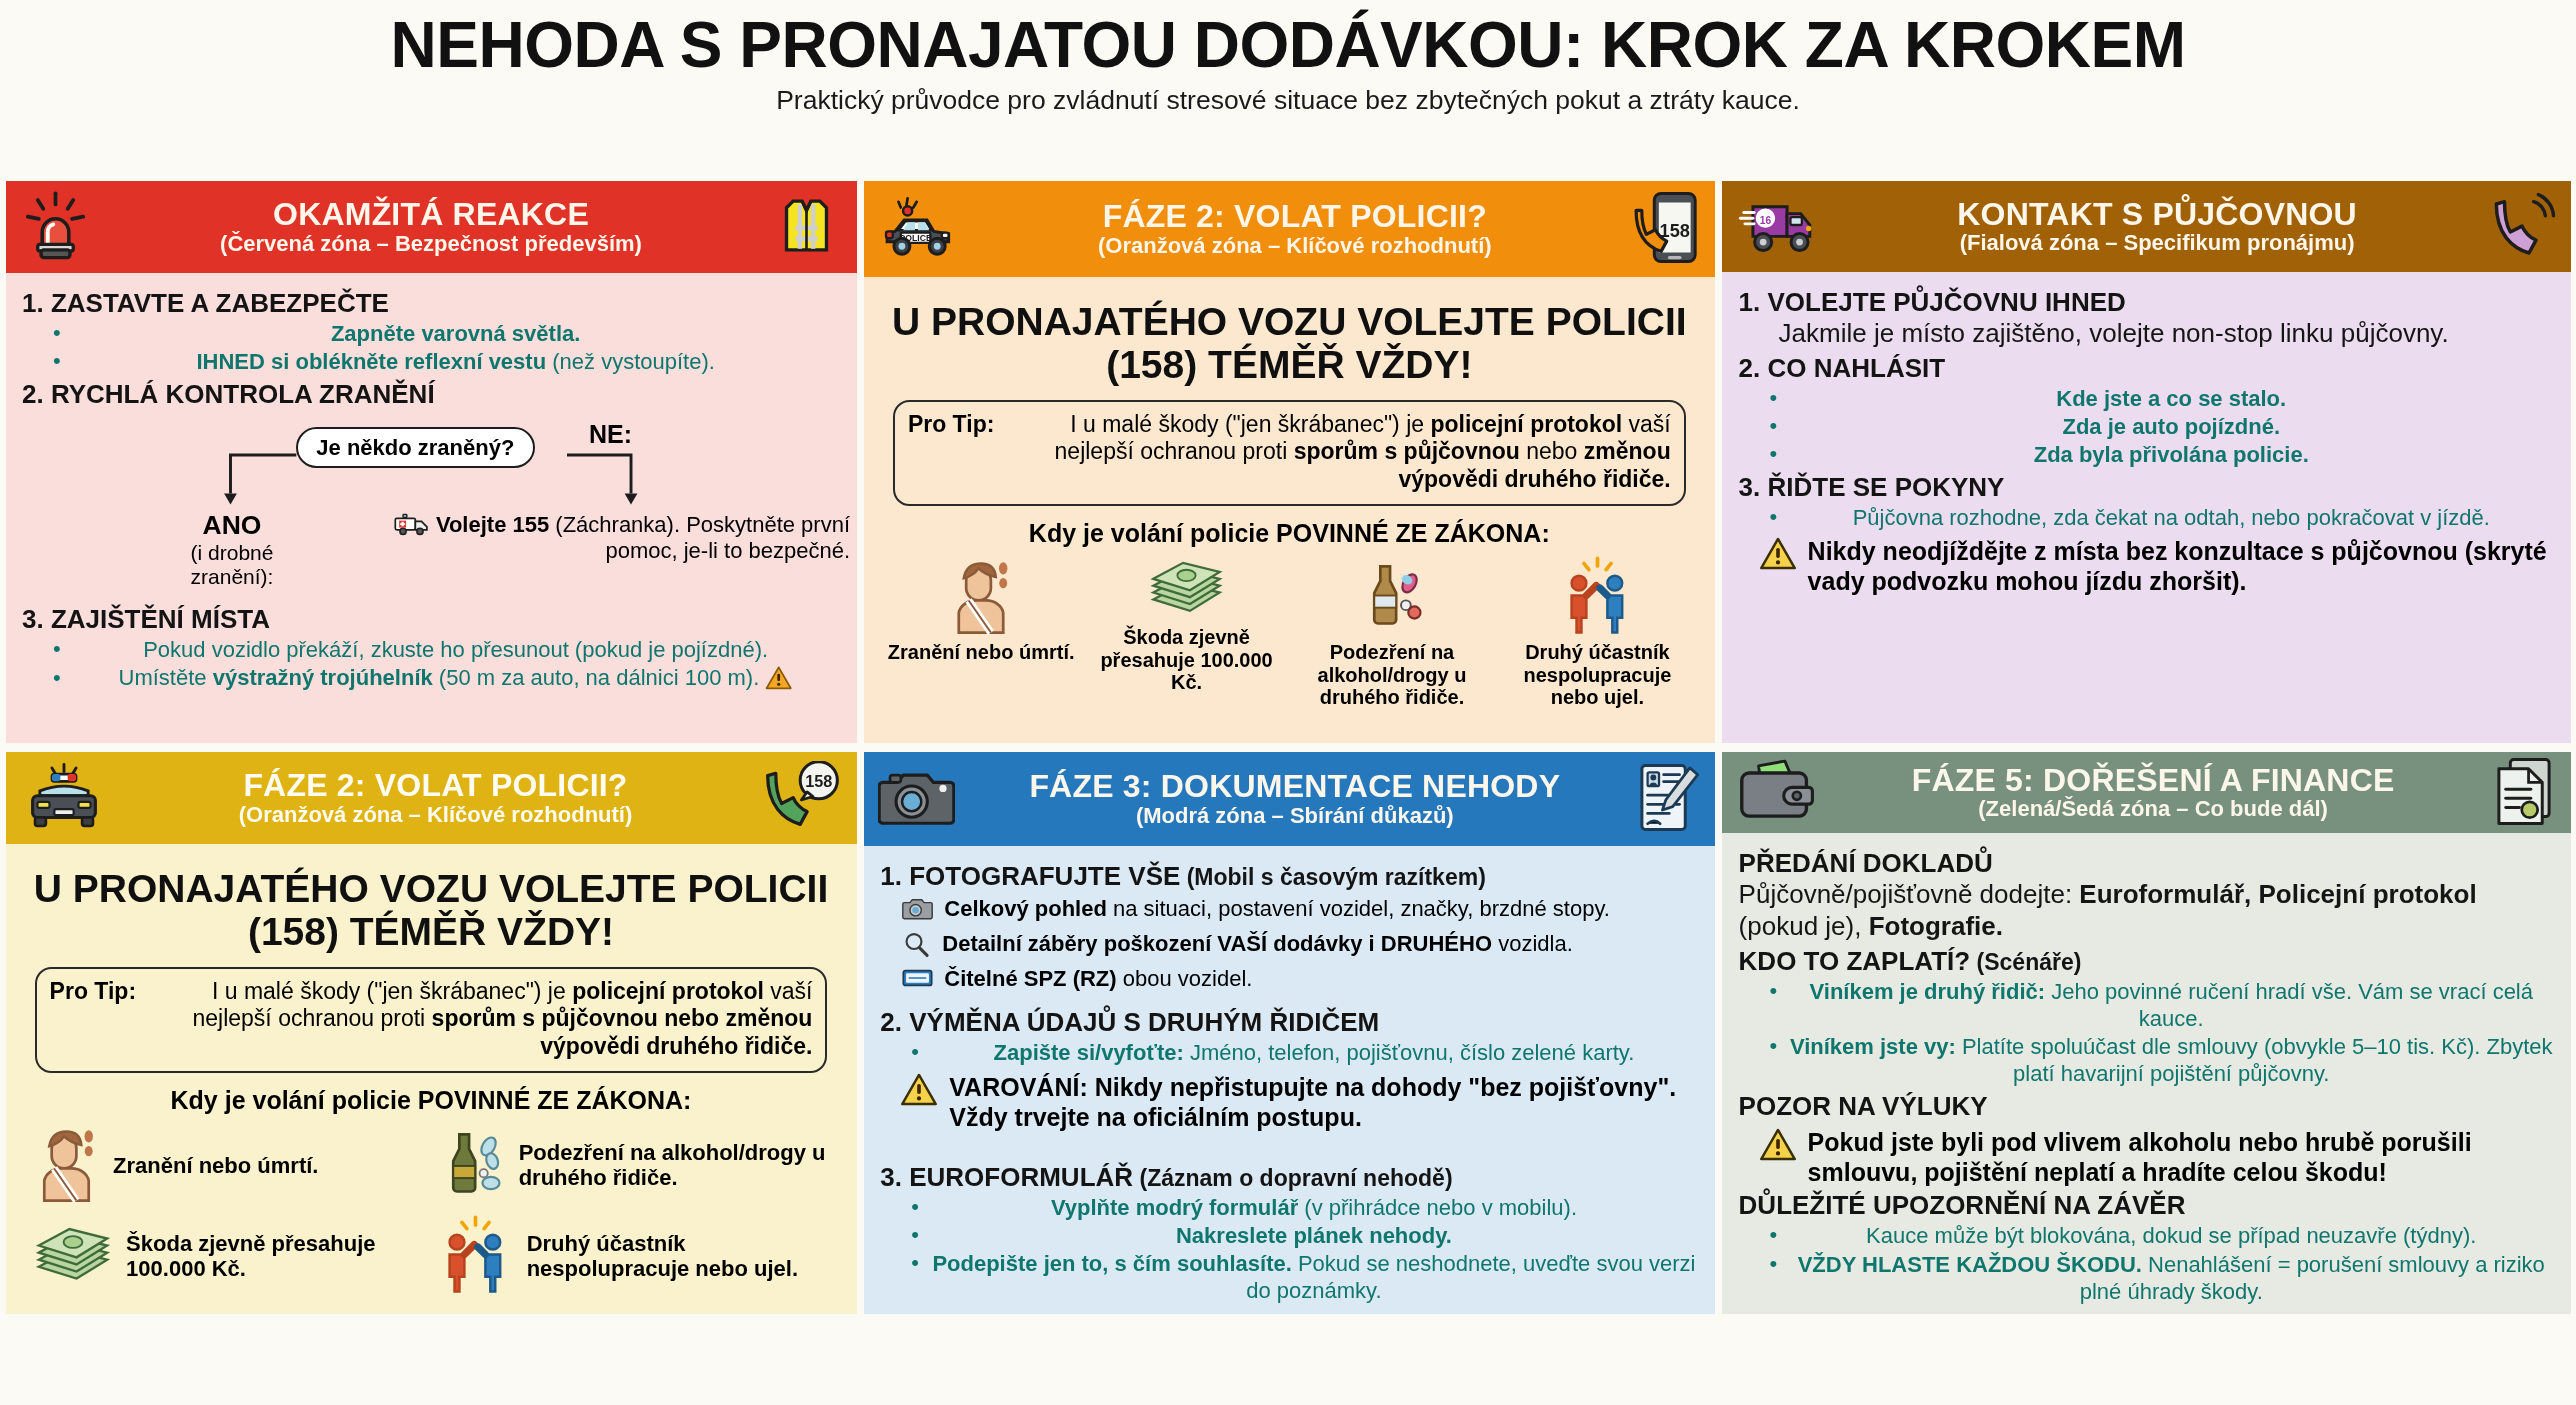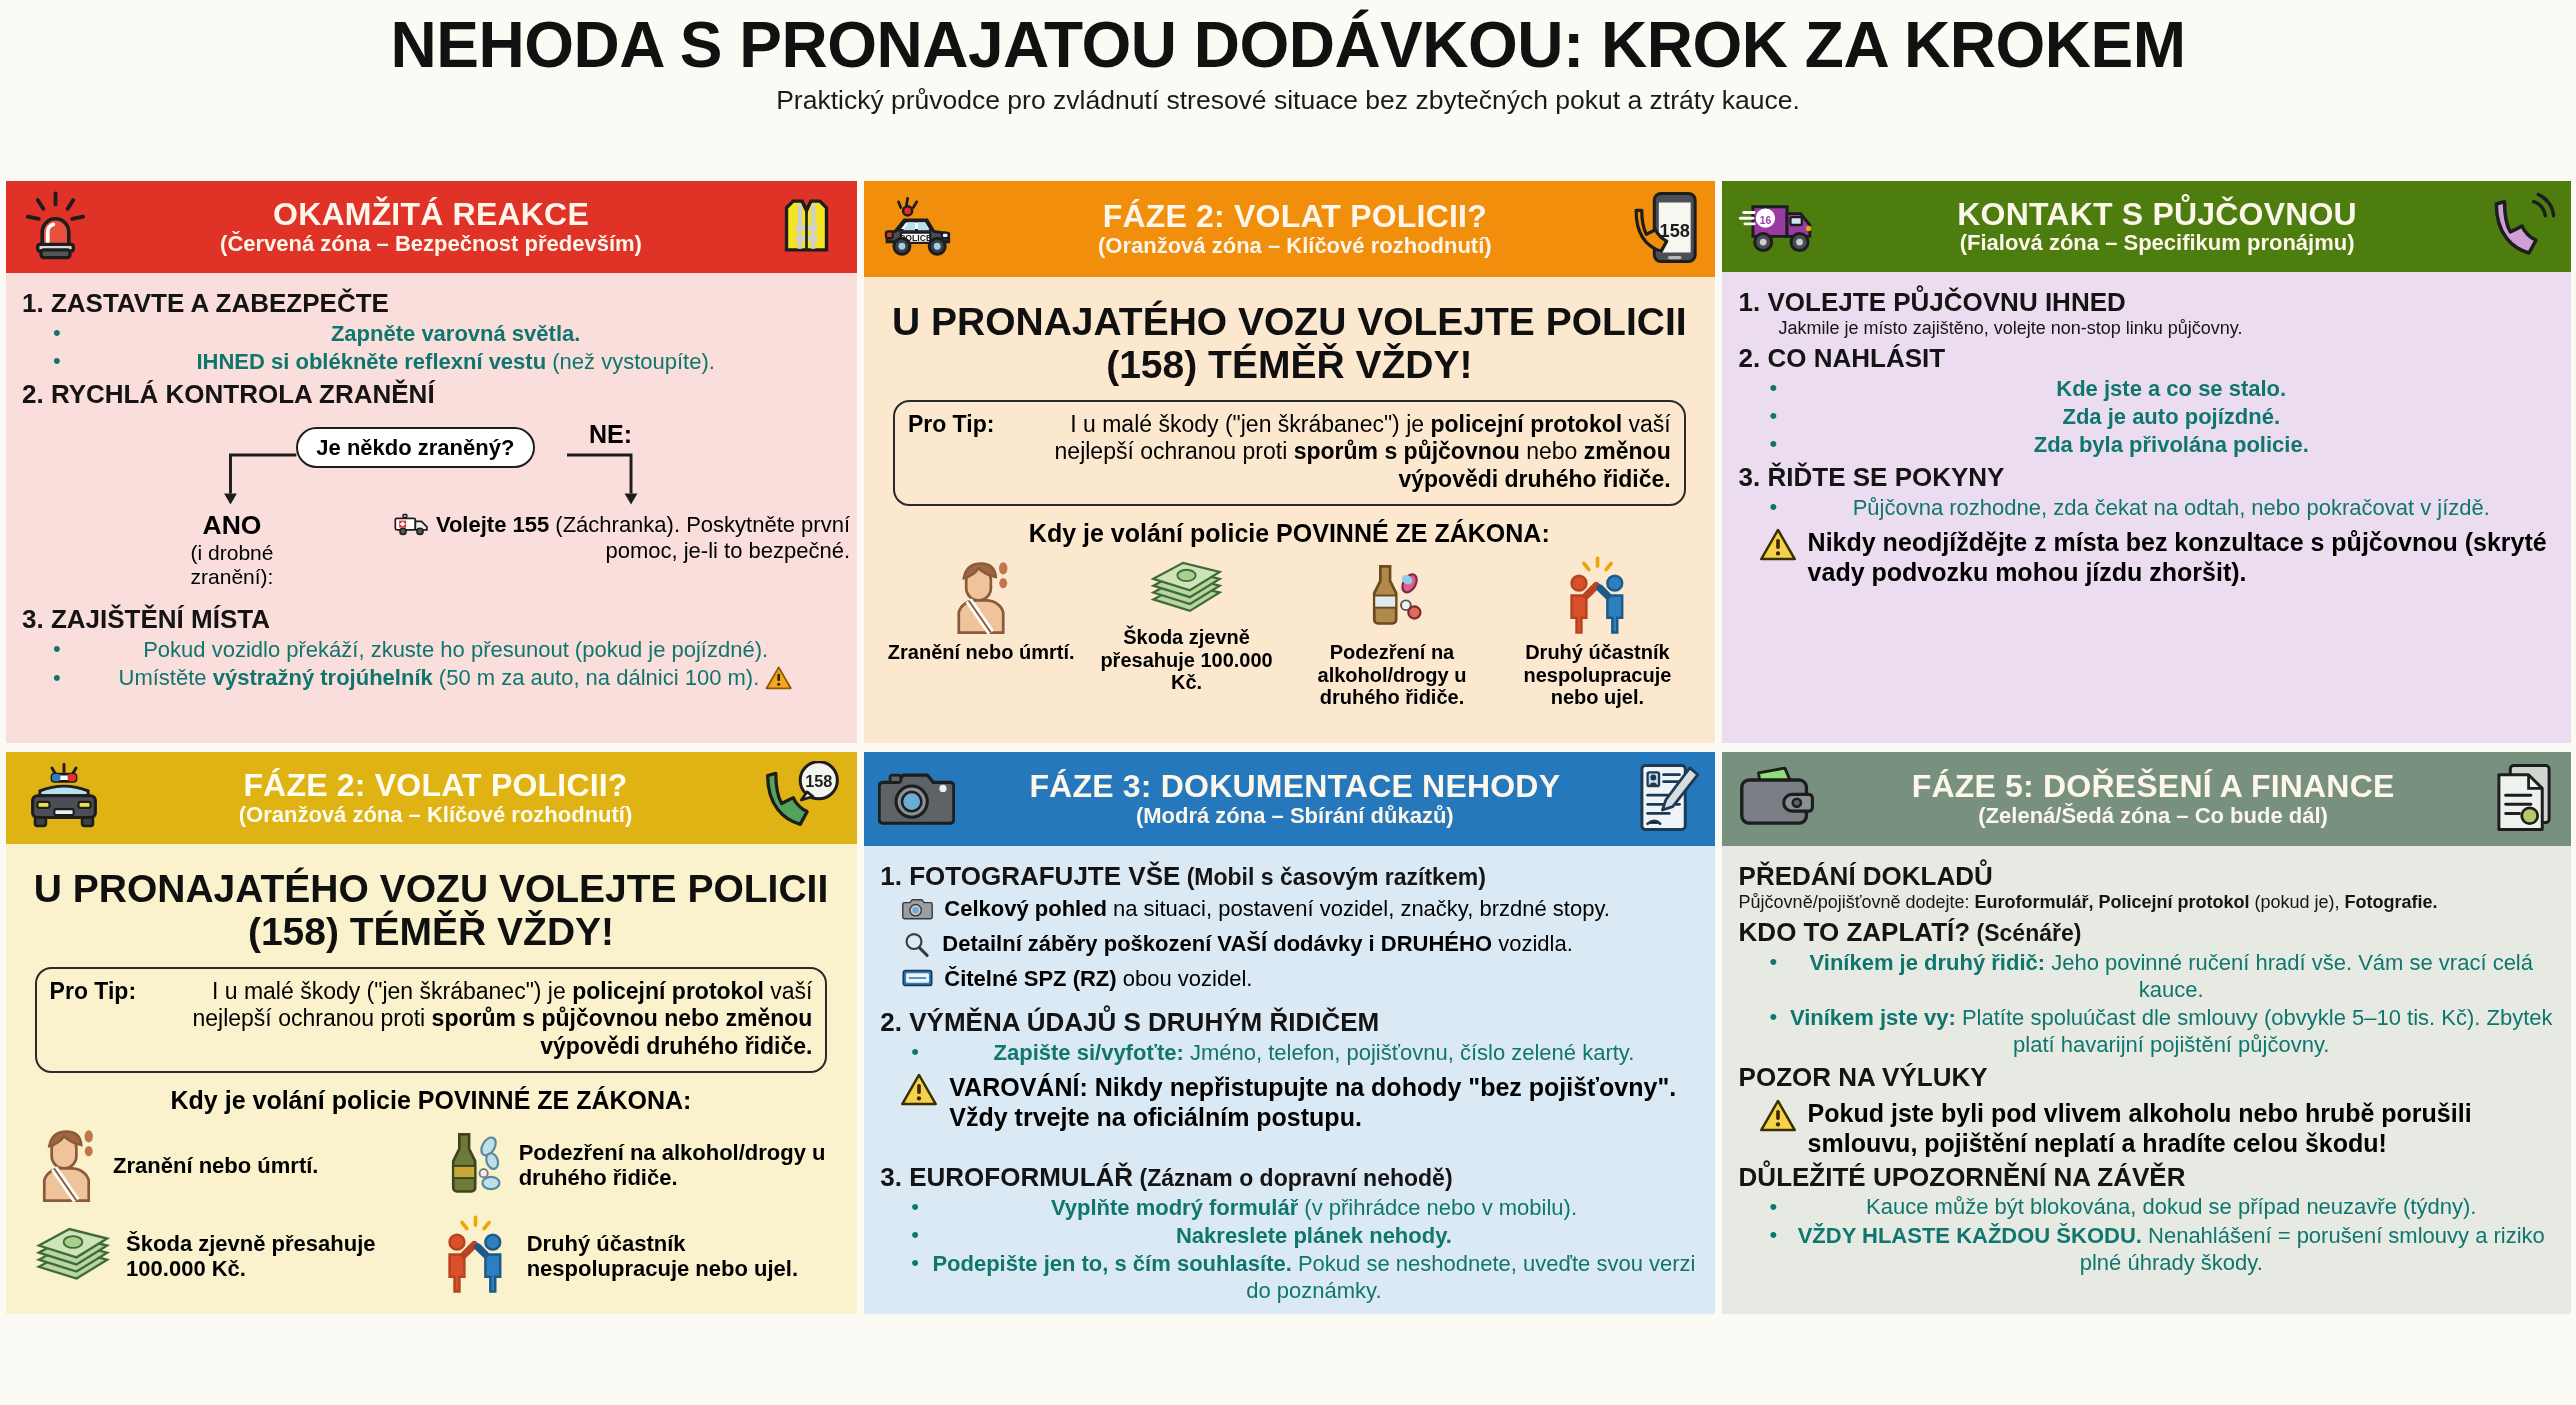--- a/index.html
+++ b/index.html
@@ -44,41 +44,41 @@
   .pbar .psub {
     font-size: 22px; font-weight: bold; color: #fdf6ea; line-height: 1.1;
   }
   .pbody { flex: 1; padding: 11px 16.5px 9.1px 16.5px; }
 
   
   .p-red .pbar { background: #e03227; }
   .p-red { background: #f9dedc; }
   .p-orange .pbar { background: #f18e0c; }
   .p-orange { background: #fbe8cf; }
-  .p-purple .pbar { background: #4d7c0f; }
+  .p-purple .pbar { background: #a16207; }
   .p-purple { background: #ecdcf0; }
   .p-yellow .pbar { background: #e0b314; }
   .p-yellow { background: #faf2cc; }
   .p-blue .pbar { background: #2678bd; }
   .p-blue { background: #dbe9f4; }
   .p-green .pbar { background: #78917f; }
   .p-green { background: #e6eae3; }
   .p-yellow .pbar .ptitle, .p-yellow .pbar .psub { color: #fffdf2; }
 
   
   .step-h { font-size: 26px; font-weight: bold; color: #141414; margin-top: 4.6px; line-height: 1.12; }
   ul.bul { list-style: none; margin: 1.8px 0 0 31px; }
   ul.bul > li {
     font-size: 22px; color: #0f766e; line-height: 1.24; margin-top: 0.9px;
     position: relative; padding-left: 18.3px; text-align: center;
   }
   ul.bul > li::before {
     content: "•"; position: absolute; left: 0; top: -0.9px; font-size: 22px;
   }
-  .plain { font-size: 18px; line-height: 1.24; color: #151515; }
+  .plain { font-size: 26px; line-height: 1.24; color: #151515; }
   .ind { margin-left: 40px; }
   b { font-weight: bold; }
 
   
   .bigcall {
     text-align: center; font-size: 39px; font-weight: bold; color: #101010;
     line-height: 1.1; margin: 12.8px 7.3px 3.7px 7.3px;
   }
   .tipbox {
     border: 2.7px solid #2a2a2a; border-radius: 16.5px;

